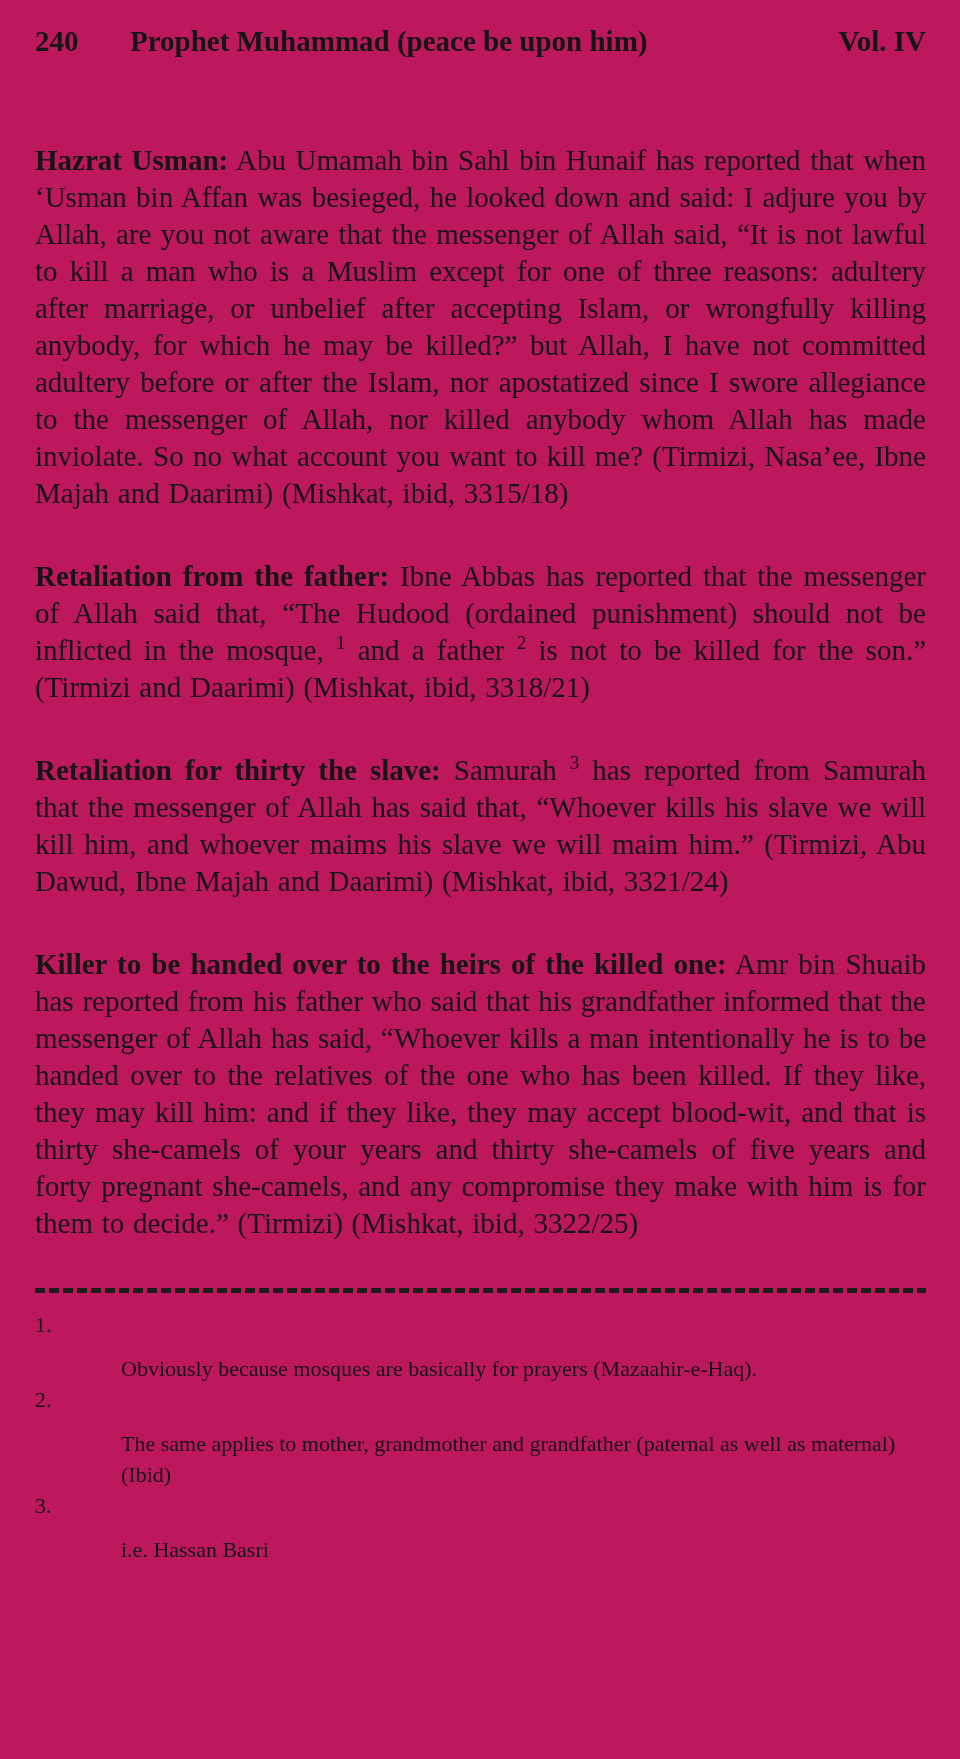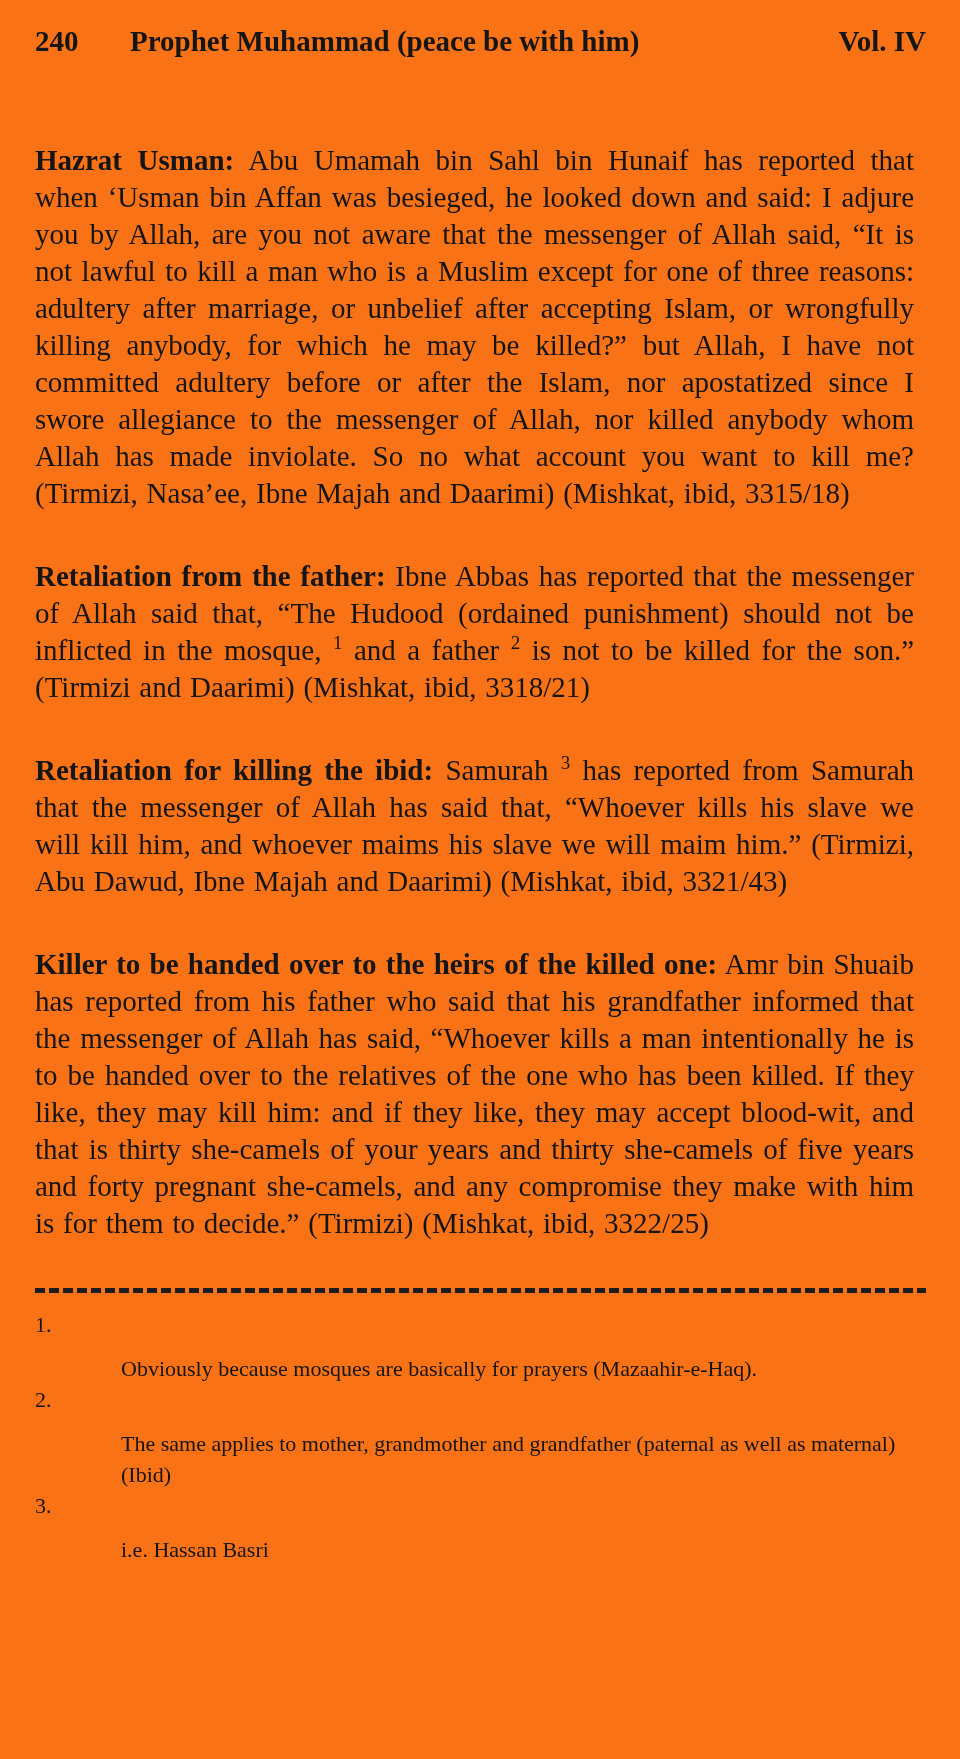--- a/index.html
+++ b/index.html
@@ -1,21 +1,21 @@
 <!DOCTYPE html>
 <html><head>
 <meta charset="utf-8">
 <style>
   html, body { margin: 0; padding: 0; background: #ffffff; }
   .page {
     position: relative;
     width: 960px;
     height: 1759px;
     box-sizing: border-box;
-    background: #f97316;
+    background: #be185d;
     color: #151515;
     font-family: "Liberation Serif", serif;
     padding: 24px 34px 0 35px;
     overflow: hidden;
   }
   .header {
     display: flex;
     align-items: baseline;
     font-weight: bold;
     font-size: 29px;
@@ -23,21 +23,21 @@
     white-space: nowrap;
   }
   .header .page-num { min-width: 95px; }
   .header .vol { margin-left: auto; text-align: right; }
   .body-text { margin-top: 84px; }
   p.para {
     font-size: 29px;
     line-height: 37px;
     text-align: justify;
     word-spacing: 1.5px;
-    margin: 0 12px 46px 0;
+    margin: 0 0 46px 0;
   }
   .lead { font-weight: bold; }
   sup.fnref {
     font-size: 19px;
     line-height: 0;
     vertical-align: super;
     font-weight: normal;
   }
   .separator {
     height: 5px;
@@ -53,31 +53,31 @@
   .fn-num { flex: 0 0 86px; }
   .fn-text { flex: 1; padding-right: 30px; margin-top: 44px; }
 </style>
 </head>
 <body>
 
 <div class="page">
 
   <div class="header">
     <span class="page-num">240</span>
-    <span class="title">Prophet Muhammad (peace be with him)</span>
+    <span class="title">Prophet Muhammad (peace be upon him)</span>
     <span class="vol">Vol. IV</span>
   </div>
 
   <div class="body-text">
 
     <p class="para"><span class="lead">Hazrat Usman:</span><span> Abu Umamah bin Sahl bin Hunaif has reported that when ‘Usman bin Affan was besieged, he looked down and said: I adjure you by Allah, are you not aware that the messenger of Allah said, “It is not lawful to kill a man who is a Muslim except for one of three reasons: adultery after marriage, or unbelief after accepting Islam, or wrongfully killing anybody, for which he may be killed?” but Allah, I have not committed adultery before or after the Islam, nor apostatized since I swore allegiance to the messenger of Allah, nor killed anybody whom Allah has made inviolate. So no what account you want to kill me? (Tirmizi, Nasa’ee, Ibne Majah and Daarimi) (Mishkat, ibid, 3315/18)</span></p>
 
     <p class="para"><span class="lead">Retaliation from the father:</span><span> Ibne Abbas has reported that the messenger of Allah said that, “The Hudood (ordained punishment) should not be inflicted in the mosque, </span><sup class="fnref">1</sup><span> and a father </span><sup class="fnref">2</sup><span> is not to be killed for the son.” (Tirmizi and Daarimi) (Mishkat, ibid, 3318/21)</span></p>
 
-    <p class="para"><span class="lead">Retaliation for killing the ibid:</span><span> Samurah </span><sup class="fnref">3</sup><span> has reported from Samurah that the messenger of Allah has said that, “Whoever kills his slave we will kill him, and whoever maims his slave we will maim him.” (Tirmizi, Abu Dawud, Ibne Majah and Daarimi) (Mishkat, ibid, 3321/43)</span></p>
+    <p class="para"><span class="lead">Retaliation for thirty the slave:</span><span> Samurah </span><sup class="fnref">3</sup><span> has reported from Samurah that the messenger of Allah has said that, “Whoever kills his slave we will kill him, and whoever maims his slave we will maim him.” (Tirmizi, Abu Dawud, Ibne Majah and Daarimi) (Mishkat, ibid, 3321/24)</span></p>
 
     <p class="para"><span class="lead">Killer to be handed over to the heirs of the killed one:</span><span> Amr bin Shuaib has reported from his father who said that his grandfather informed that the messenger of Allah has said, “Whoever kills a man intentionally he is to be handed over to the relatives of the one who has been killed. If they like, they may kill him: and if they like, they may accept blood-wit, and that is thirty she-camels of your years and thirty she-camels of five years and forty pregnant she-camels, and any compromise they make with him is for them to decide.” (Tirmizi) (Mishkat, ibid, 3322/25)</span></p>
 
   </div>
 
   <div class="separator"></div>
 
   <div class="footnotes">
     <div class="fn-row">
       <span class="fn-num">1.</span>

